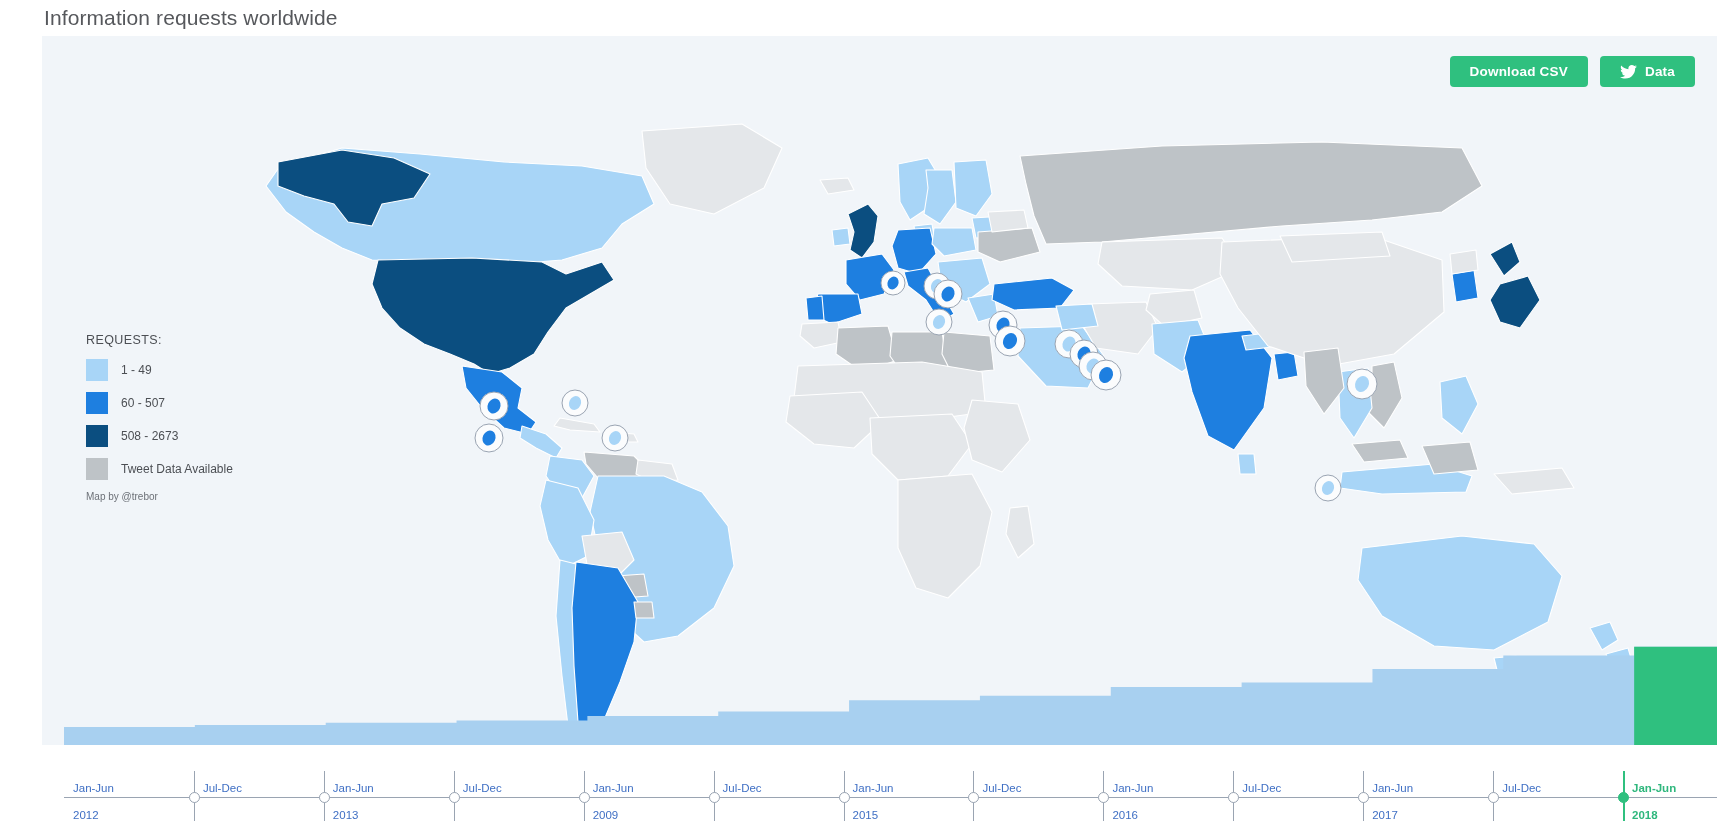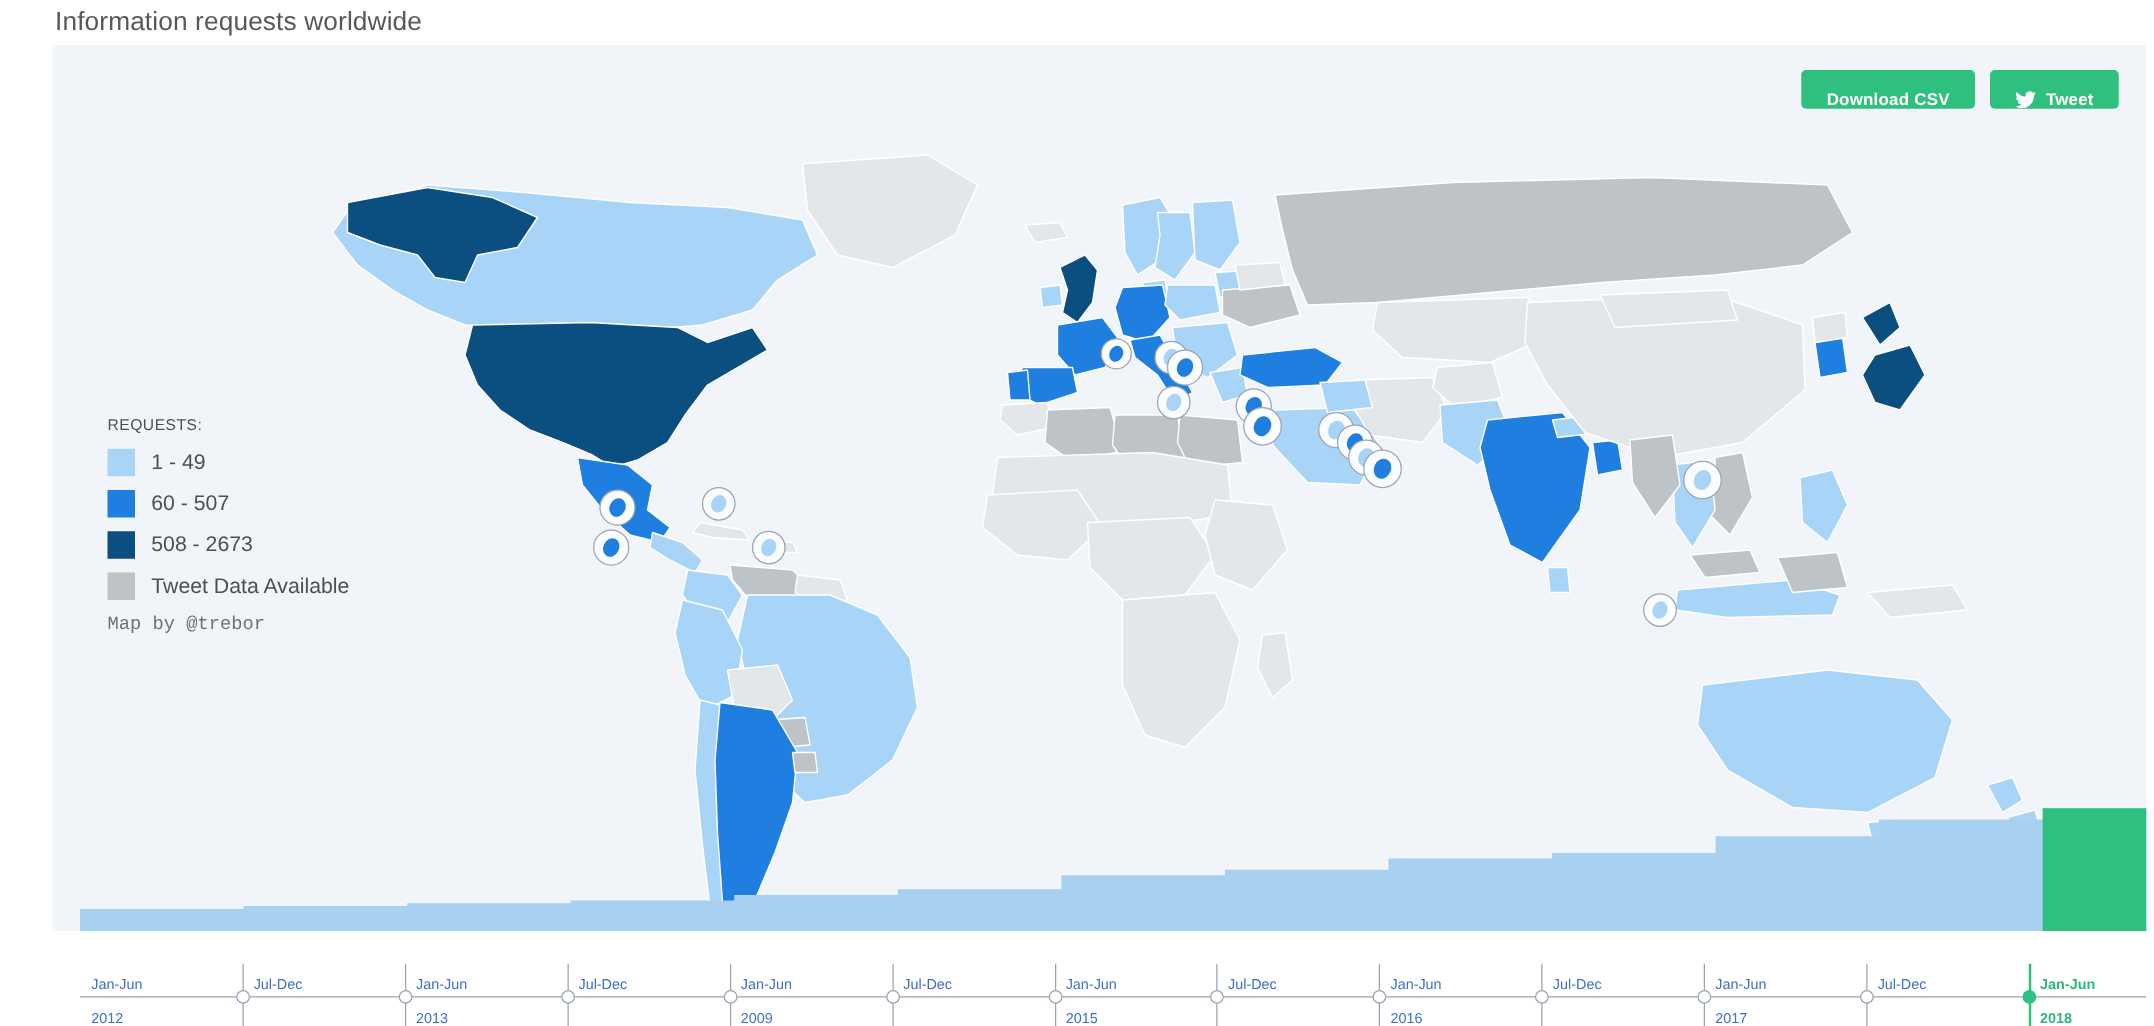--- a/index.html
+++ b/index.html
@@ -50,21 +50,21 @@
     background: #2fc07f;
     color: #ffffff;
     border: none;
     border-radius: 4px;
     font-size: 13.5px;
     font-weight: 700;
     font-family: "Liberation Sans", sans-serif;
     padding: 0 20px;
     height: 31px;
     display: flex;
-    align-items: flex-end;
+    align-items: center;
     justify-content: center;
     gap: 8px;
     cursor: pointer;
     letter-spacing: 0.2px;
   }
   .tw-bird { width: 17px; height: 14px; display:block; }
 
   
   .legend {
     position: absolute;
@@ -84,28 +84,27 @@
     align-items: center;
     height: 22px;
     margin-bottom: 11px;
   }
   .legend-swatch {
     width: 22px; height: 22px;
     margin-right: 13px;
     flex: 0 0 22px;
   }
   .legend-label {
-    font-size: 17px;
+    font-size: 12px;
     color: #4c4f54;
     white-space: nowrap;
   }
   .credit {
-    font-size: 15px;
+    font-size: 10px;
     color: #6d7178;
-    font-family: Liberation Mono, monospace;
   }
 
   
   .map-svg { position: absolute; left: 0; top: 0; width: 1723px; height: 709px; }
 
   
   .strip {
     position: absolute;
     left: 0; right: 0; bottom: 0;
     height: 120px;
@@ -180,21 +179,21 @@
     <div class="toolbar">
       <button class="btn">
         <span>Download CSV</span>
       </button>
       <button class="btn">
         <span>
           <svg class="tw-bird" viewBox="0 0 24 20" aria-hidden="true">
             <path fill="#ffffff" d="M24 2.3c-.9.4-1.8.7-2.8.8 1-.6 1.8-1.6 2.2-2.7-1 .6-2 1-3.1 1.2C19.4.6 18.1 0 16.7 0c-2.7 0-4.9 2.2-4.9 4.9 0 .4 0 .8.1 1.1C7.8 5.8 4.1 3.8 1.7.8c-.4.7-.7 1.6-.7 2.5 0 1.7.9 3.2 2.2 4.1-.8 0-1.6-.2-2.2-.6v.1c0 2.4 1.7 4.4 3.9 4.8-.4.1-.8.2-1.3.2-.3 0-.6 0-.9-.1.6 2 2.4 3.4 4.6 3.4-1.7 1.3-3.8 2.1-6.1 2.1-.4 0-.8 0-1.2-.1 2.2 1.4 4.8 2.2 7.5 2.2 9.1 0 14-7.5 14-14v-.6c1-.7 1.8-1.6 2.5-2.6z"></path>
           </svg>
         </span>
-        <span>Tweet</span>
+        <span>Data</span>
       </button>
     </div>
 
     <svg class="map-svg" viewBox="0 0 1723 709" preserveAspectRatio="none">
       <g id="map-land" stroke="#ffffff" stroke-width="1.1" stroke-linejoin="round">
           <path d="M600 95 L700 88 L740 112 L722 152 L672 178 L628 168 L604 132 Z" fill="#e4e7ea"></path>
           <path d="M238 130 L300 112 L378 118 L462 126 L540 130 L600 140 L612 168 L580 188 L560 212 L520 224 L470 228 L400 226 L330 224 L300 212 L272 196 L244 176 L224 150 Z" fill="#a8d5f7"></path>
           <path d="M236 126 L300 114 L352 122 L388 138 L372 162 L340 168 L330 190 L306 186 L292 168 L262 160 L236 150 Z" fill="#0b4e80"></path>
           <path d="M336 224 L430 222 L500 226 L524 238 L560 226 L572 244 L548 258 L524 272 L506 296 L492 318 L468 332 L448 338 L432 328 L408 318 L382 308 L358 292 L340 272 L330 248 Z" fill="#0b4e80"></path>
           <path d="M420 330 L460 336 L480 352 L476 372 L494 386 L486 398 L462 392 L440 372 L424 352 Z" fill="#1e7fe0"></path>

